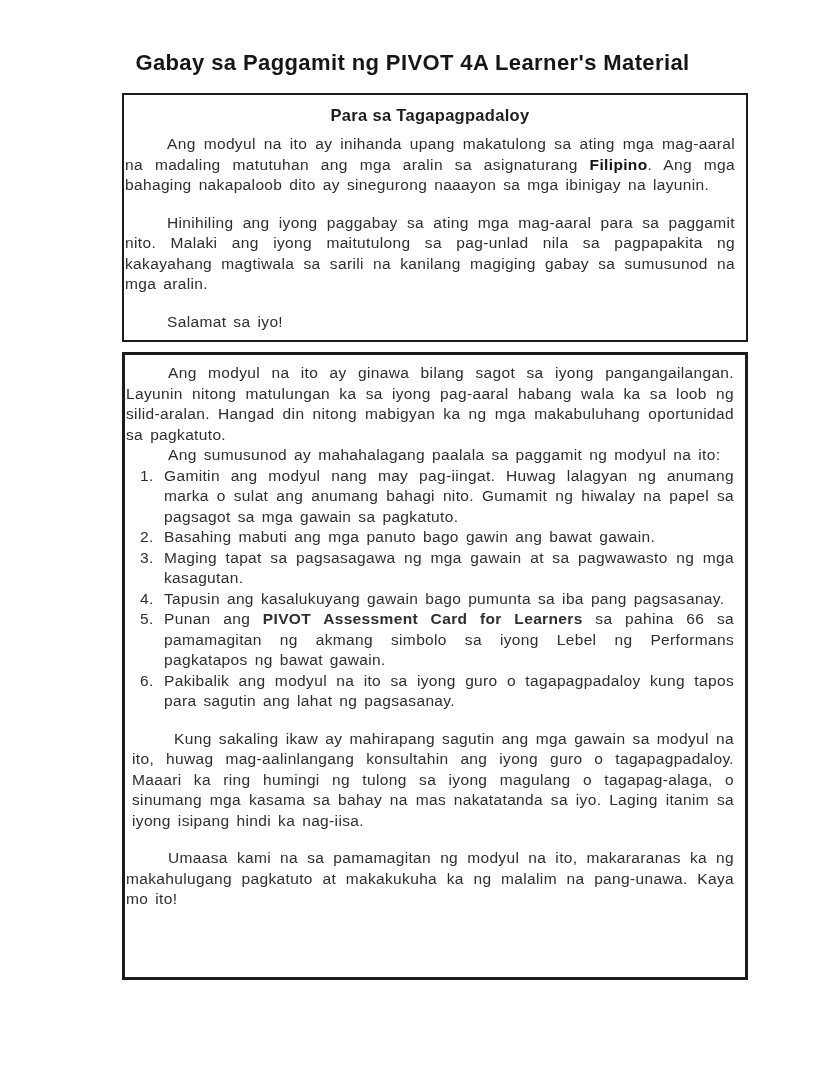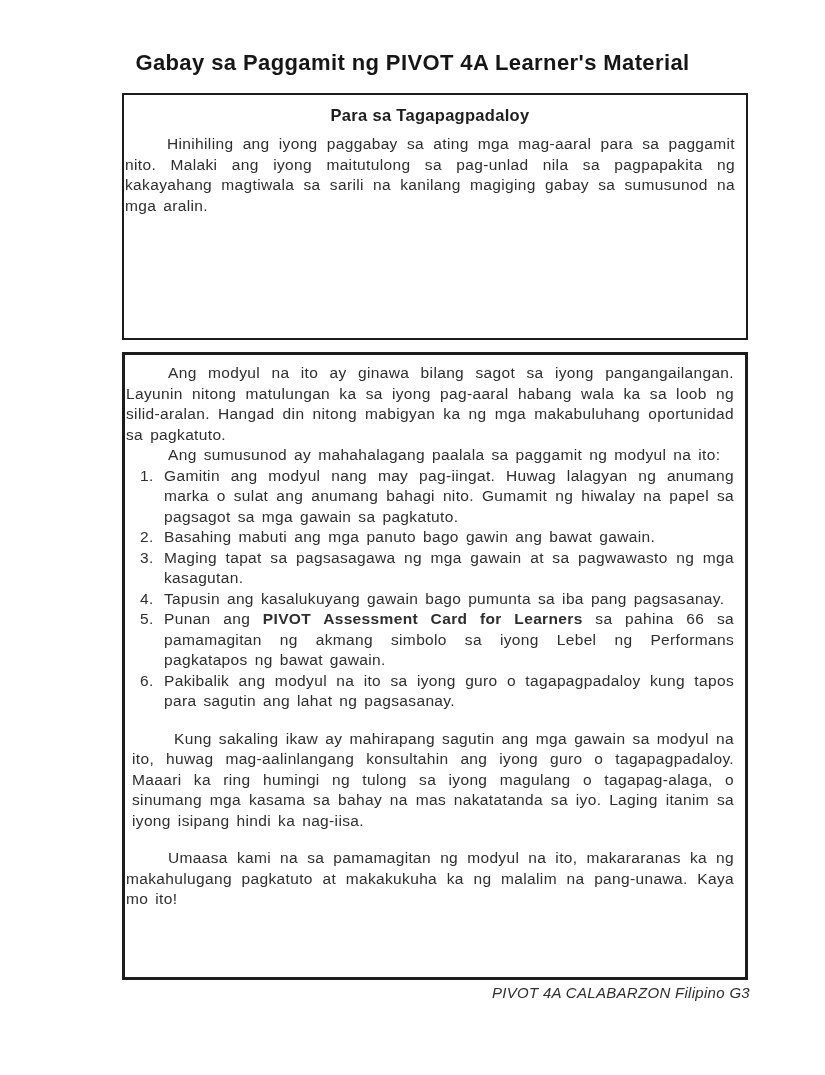--- a/index.html
+++ b/index.html
@@ -96,21 +96,24 @@
 </style>
 </head>
 <body>
 
 <div class="page">
 
   <div class="doc-title">Gabay sa Paggamit ng PIVOT 4A Learner's Material</div>
 
   <div class="text-box box-facilitator">
     <div class="box-heading">Para sa Tagapagpadaloy</div>
+    <p class="para gap-after"><span>Ang modyul na ito ay inihanda upang makatulong sa ating mga mag-aaral na madaling matutuhan ang mga aralin sa asignaturang</span>
+      <b>Filipino</b><span>. Ang mga bahaging nakapaloob dito ay sinegurong naaayon sa mga ibinigay na layunin.</span></p>
     <p class="para gap-after">Hinihiling ang iyong paggabay sa ating mga mag-aaral para sa paggamit nito. Malaki ang iyong maitutulong sa pag-unlad nila sa pagpapakita ng kakayahang magtiwala sa sarili na kanilang magiging gabay sa sumusunod na mga aralin.</p>
+    <p class="para">Salamat sa iyo!</p>
   </div>
 
   <div class="text-box box-learner">
     <p class="para">Ang modyul na ito ay ginawa bilang sagot sa iyong pangangailangan. Layunin nitong matulungan ka sa iyong pag-aaral habang wala ka sa loob ng silid-aralan. Hangad din nitong mabigyan ka ng mga makabuluhang oportunidad sa pagkatuto.</p>
     <p class="para">Ang sumusunod ay mahahalagang paalala sa paggamit ng modyul na ito:</p>
 
     <div class="numbered-list">
       <div class="list-row">
         <span class="list-num">1.</span>
         <div class="list-text">Gamitin ang modyul nang may pag-iingat. Huwag lalagyan ng anumang marka o sulat ang anumang bahagi nito. Gumamit ng hiwalay na papel sa pagsagot sa mga gawain sa pagkatuto.</div>
@@ -136,15 +139,14 @@
       <div class="list-row">
         <span class="list-num">6.</span>
         <div class="list-text">Pakibalik ang modyul na ito sa iyong guro o tagapagpadaloy kung tapos para sagutin ang lahat ng pagsasanay.</div>
       </div>
     </div>
 
     <p class="para gap-after" style="margin-top: 17px; margin-left: 6px;">Kung sakaling ikaw ay mahirapang sagutin ang mga gawain sa modyul na ito, huwag mag-aalinlangang konsultahin ang iyong guro o tagapagpadaloy. Maaari ka ring humingi ng tulong sa iyong magulang o tagapag-alaga, o sinumang mga kasama sa bahay na mas nakatatanda sa iyo. Laging itanim sa iyong isipang hindi ka nag-iisa.</p>
     <p class="para">Umaasa kami na sa pamamagitan ng modyul na ito, makararanas ka ng makahulugang pagkatuto at makakukuha ka ng malalim na pang-unawa. Kaya mo ito!</p>
   </div>
 
-  <div class="footer-credit">PIVOT 4A CALABARZON Filipino G3</div>
 
 </div>
 
 </body></html>

